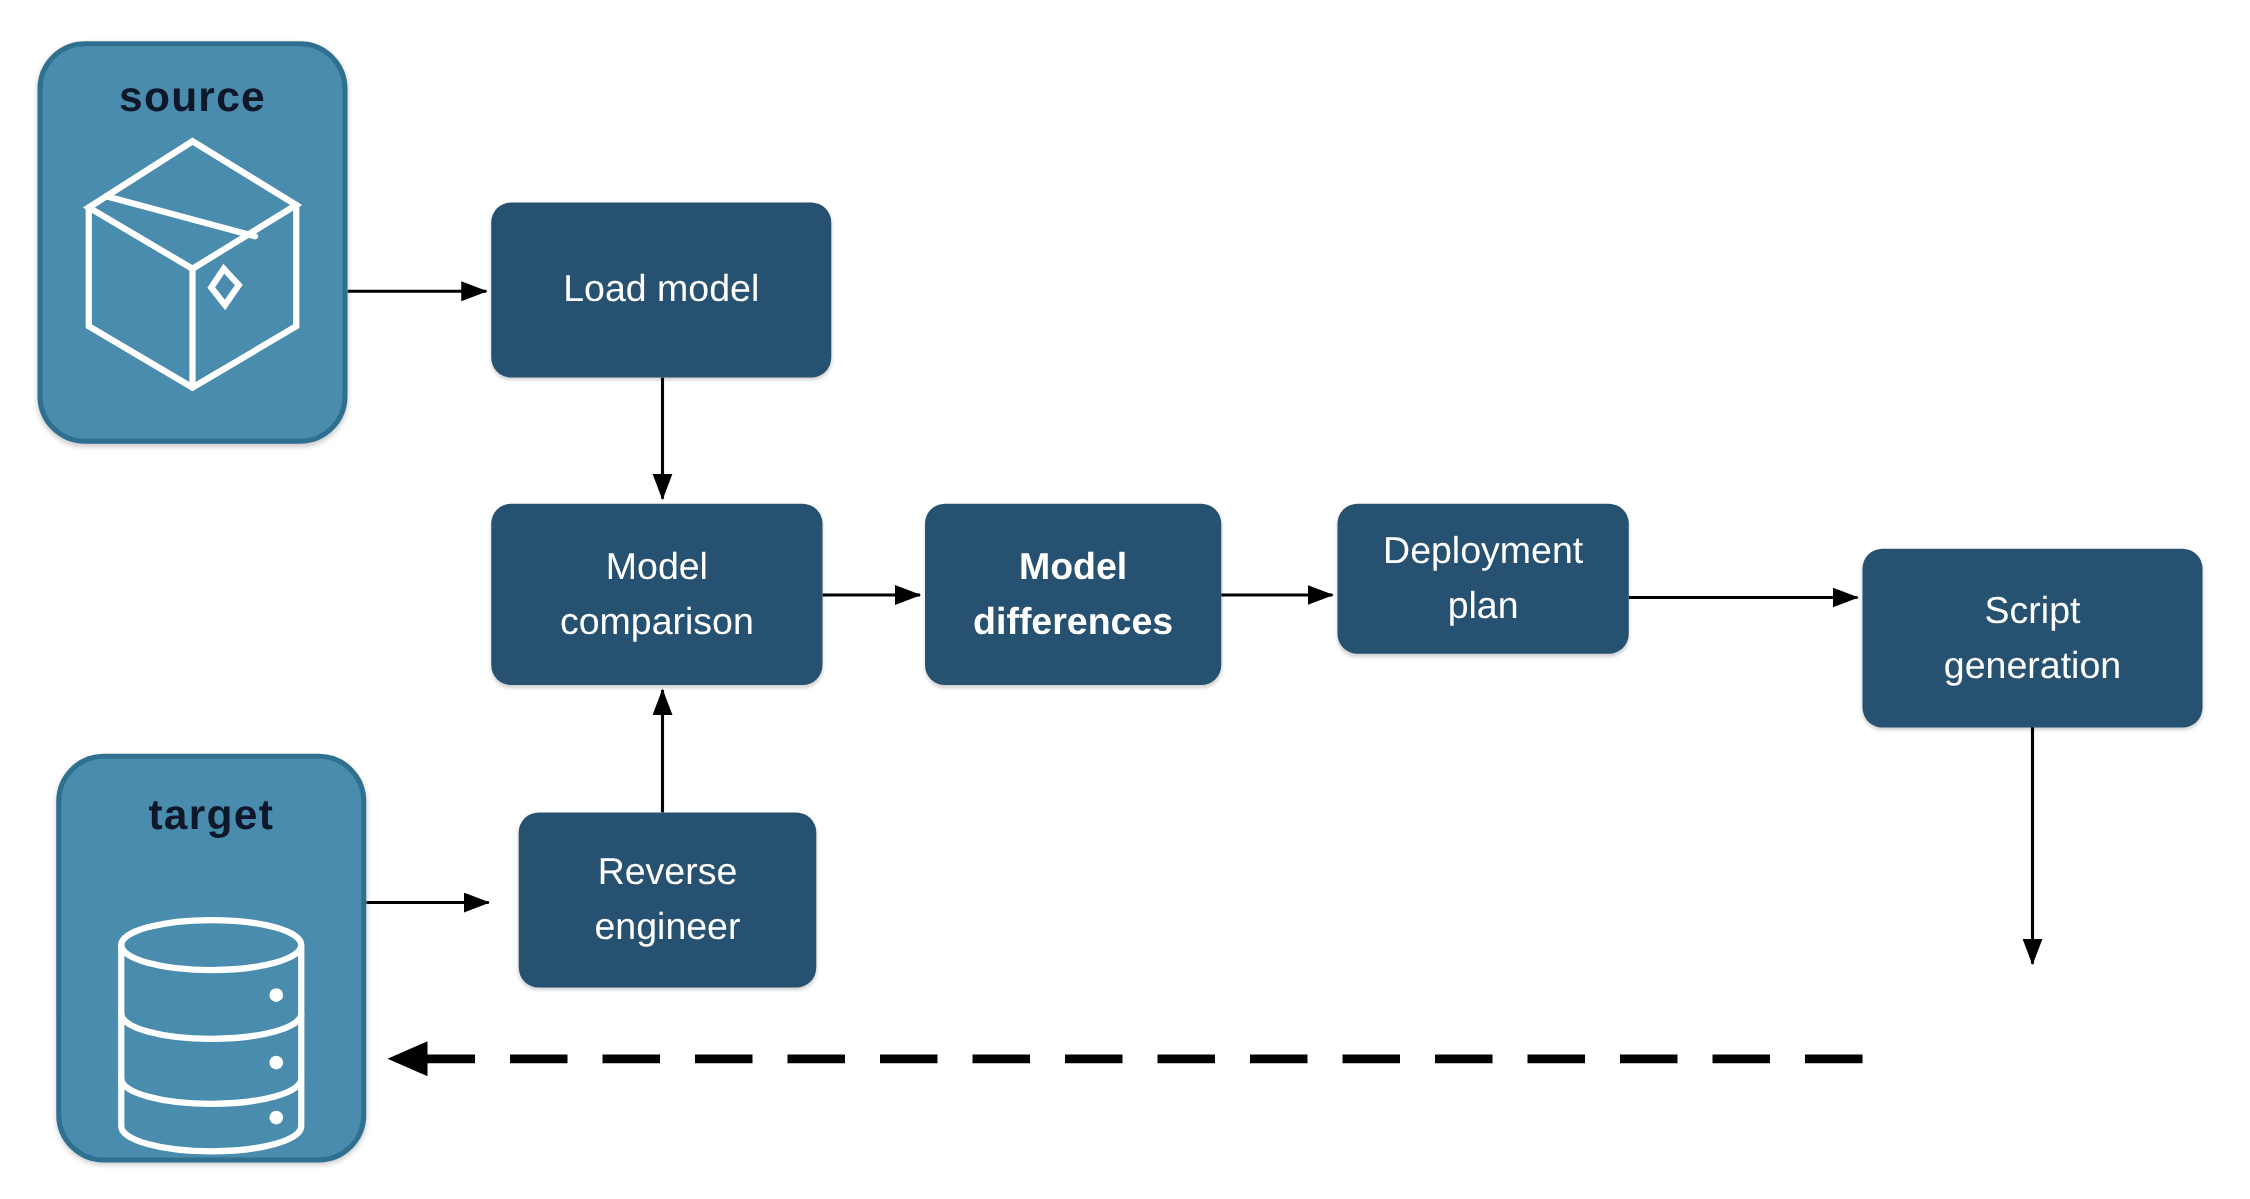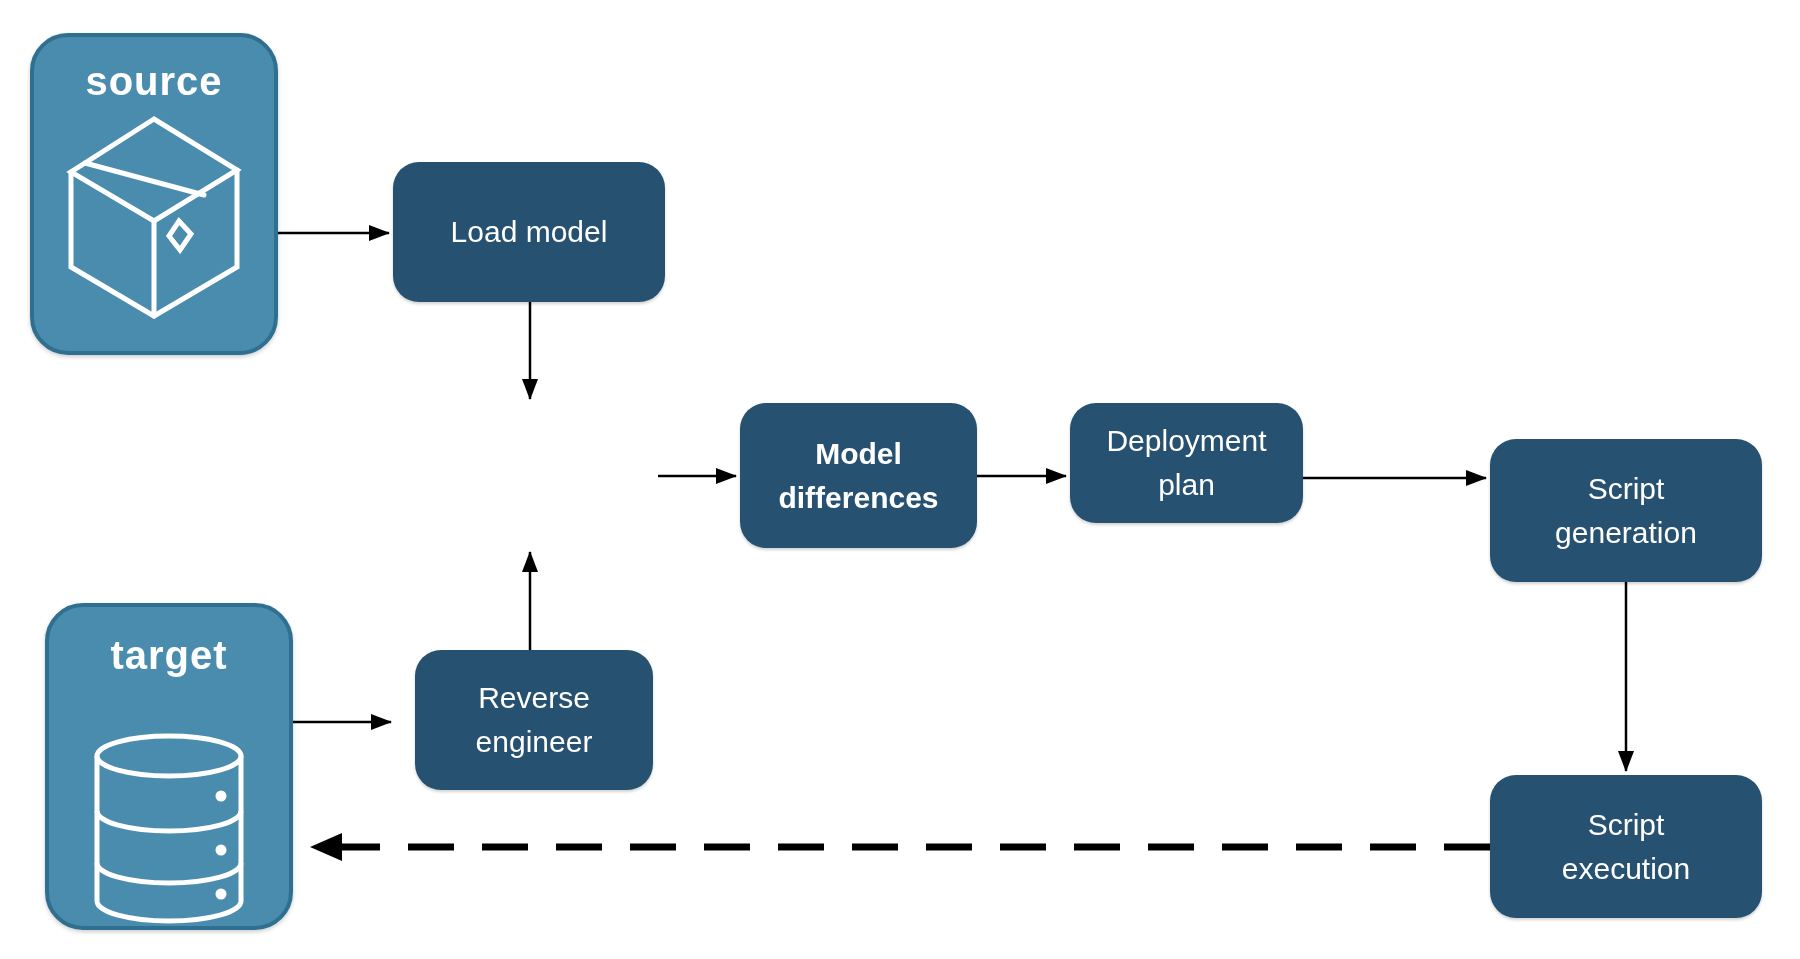--- a/index.html
+++ b/index.html
@@ -13,21 +13,21 @@
   }
   .edges {
     position: absolute;
     left: 0; top: 0;
     width: 1800px; height: 959px;
     pointer-events: none;
   }
   .node {
     position: absolute;
     background: #275170;
-    border-radius: 26px;
+    border-radius: 16px;
     color: #ffffff;
     display: flex;
     align-items: center;
     justify-content: center;
     text-align: center;
     padding: 0 34px;
     box-sizing: border-box;
     font-size: 30px;
     line-height: 44px;
     box-shadow: 0 2px 3px rgba(0,0,0,0.18);
@@ -37,22 +37,22 @@
     background: #4A8CAD;
     border: 4px solid #2F7090;
     border-radius: 38px;
     box-sizing: border-box;
     display: flex;
     flex-direction: column;
     align-items: center;
     box-shadow: 0 2px 4px rgba(0,0,0,0.2);
   }
   .container-title {
-    color: #ffffff;
-    font-size: 40px;
+    color: #0f172a;
+    font-size: 34px;
     font-weight: bold;
     letter-spacing: 1px;
   }
   .container.source { left: 30px; top: 33px; width: 248px; height: 322px; padding-top: 22px; }
   .container.target { left: 45px; top: 603px; width: 248px; height: 327px; padding-top: 26px; justify-content: space-between; }
   .container .icon { margin-top: 14px; }
 
   .node.load-model        { left: 393px;  top: 162px; width: 272px; height: 140px; }
   .node.model-comparison  { left: 393px;  top: 403px; width: 265px; height: 145px; }
   .node.model-differences { left: 740px;  top: 403px; width: 237px; height: 145px; font-weight: bold; }
@@ -112,29 +112,29 @@
         <circle cx="124" cy="60" r="5.5"></circle>
         <circle cx="124" cy="114" r="5.5"></circle>
         <circle cx="124" cy="158" r="5.5"></circle>
       </g>
     </svg>
   </div>
 
   <div class="node load-model">
     <span>Load model</span>
   </div>
+  <div class="node model-comparison">
+    <span>Model comparison</span>
+  </div>
   <div class="node model-differences">
     <span>Model differences</span>
   </div>
   <div class="node deployment-plan">
     <span>Deployment plan</span>
   </div>
   <div class="node script-generation">
     <span>Script generation</span>
   </div>
   <div class="node reverse-engineer">
     <span>Reverse engineer</span>
   </div>
-  <div class="node script-execution">
-    <span>Script execution</span>
-  </div>
 
 </div>
 
 </body></html>

